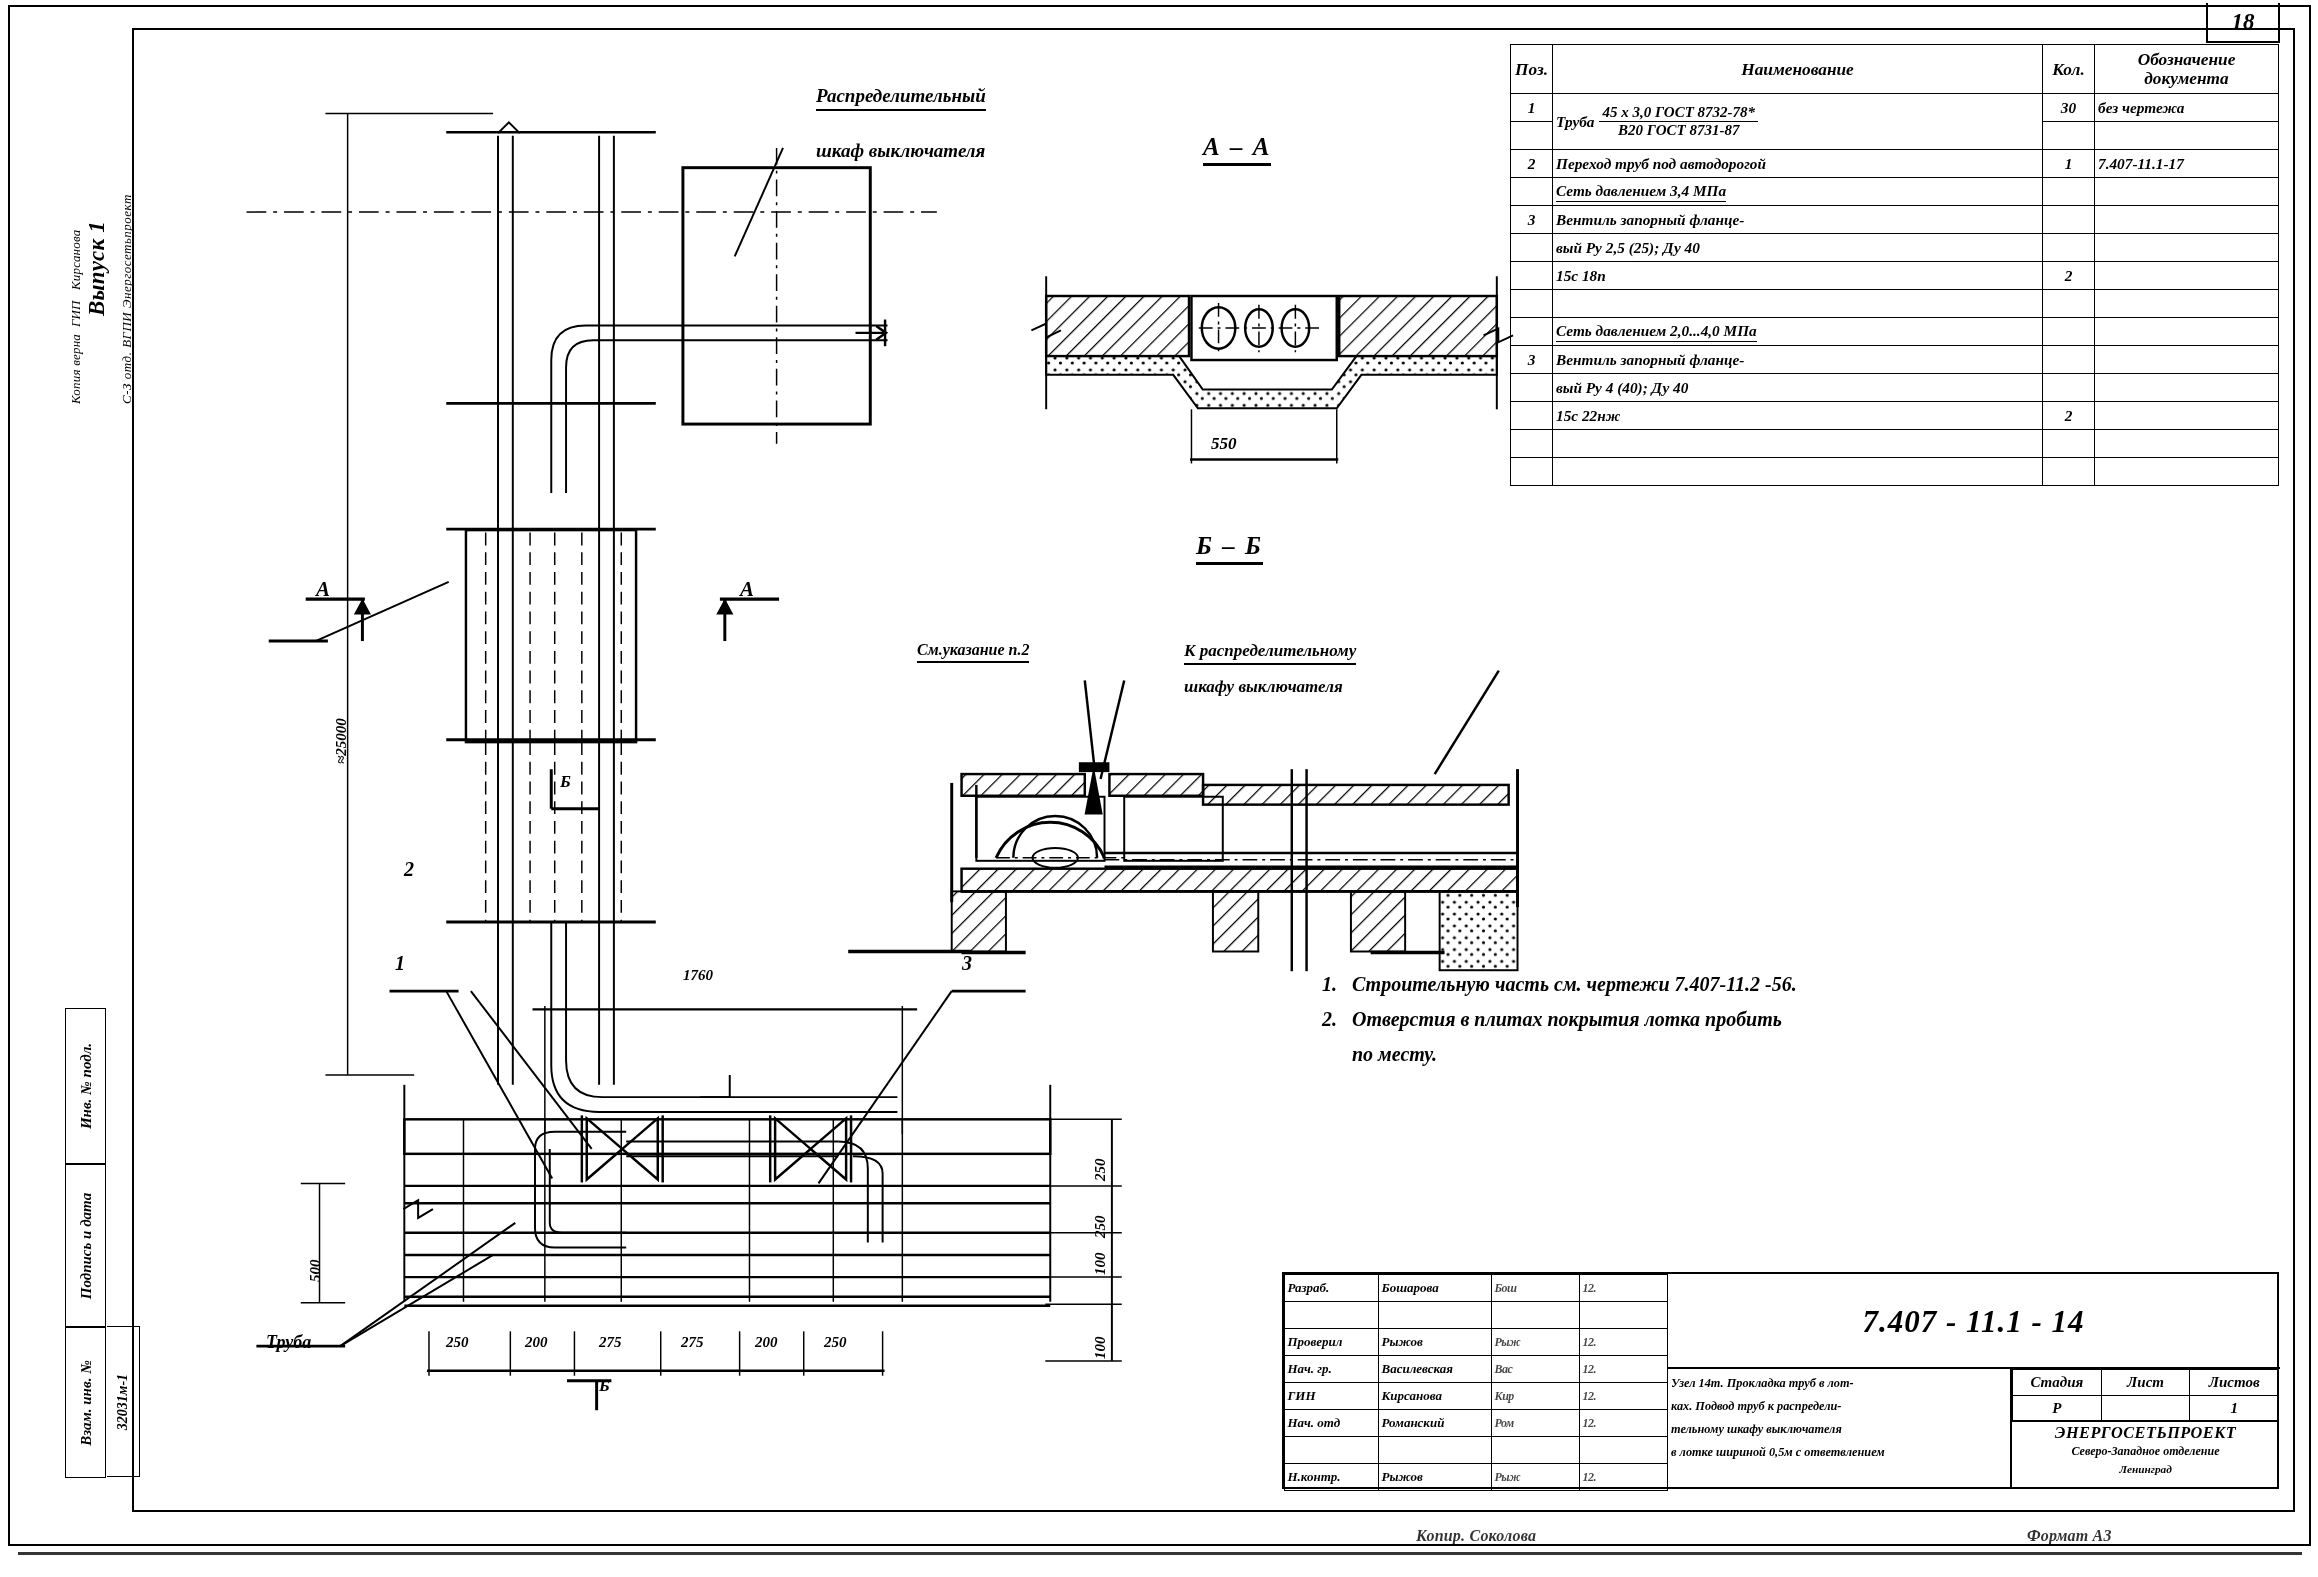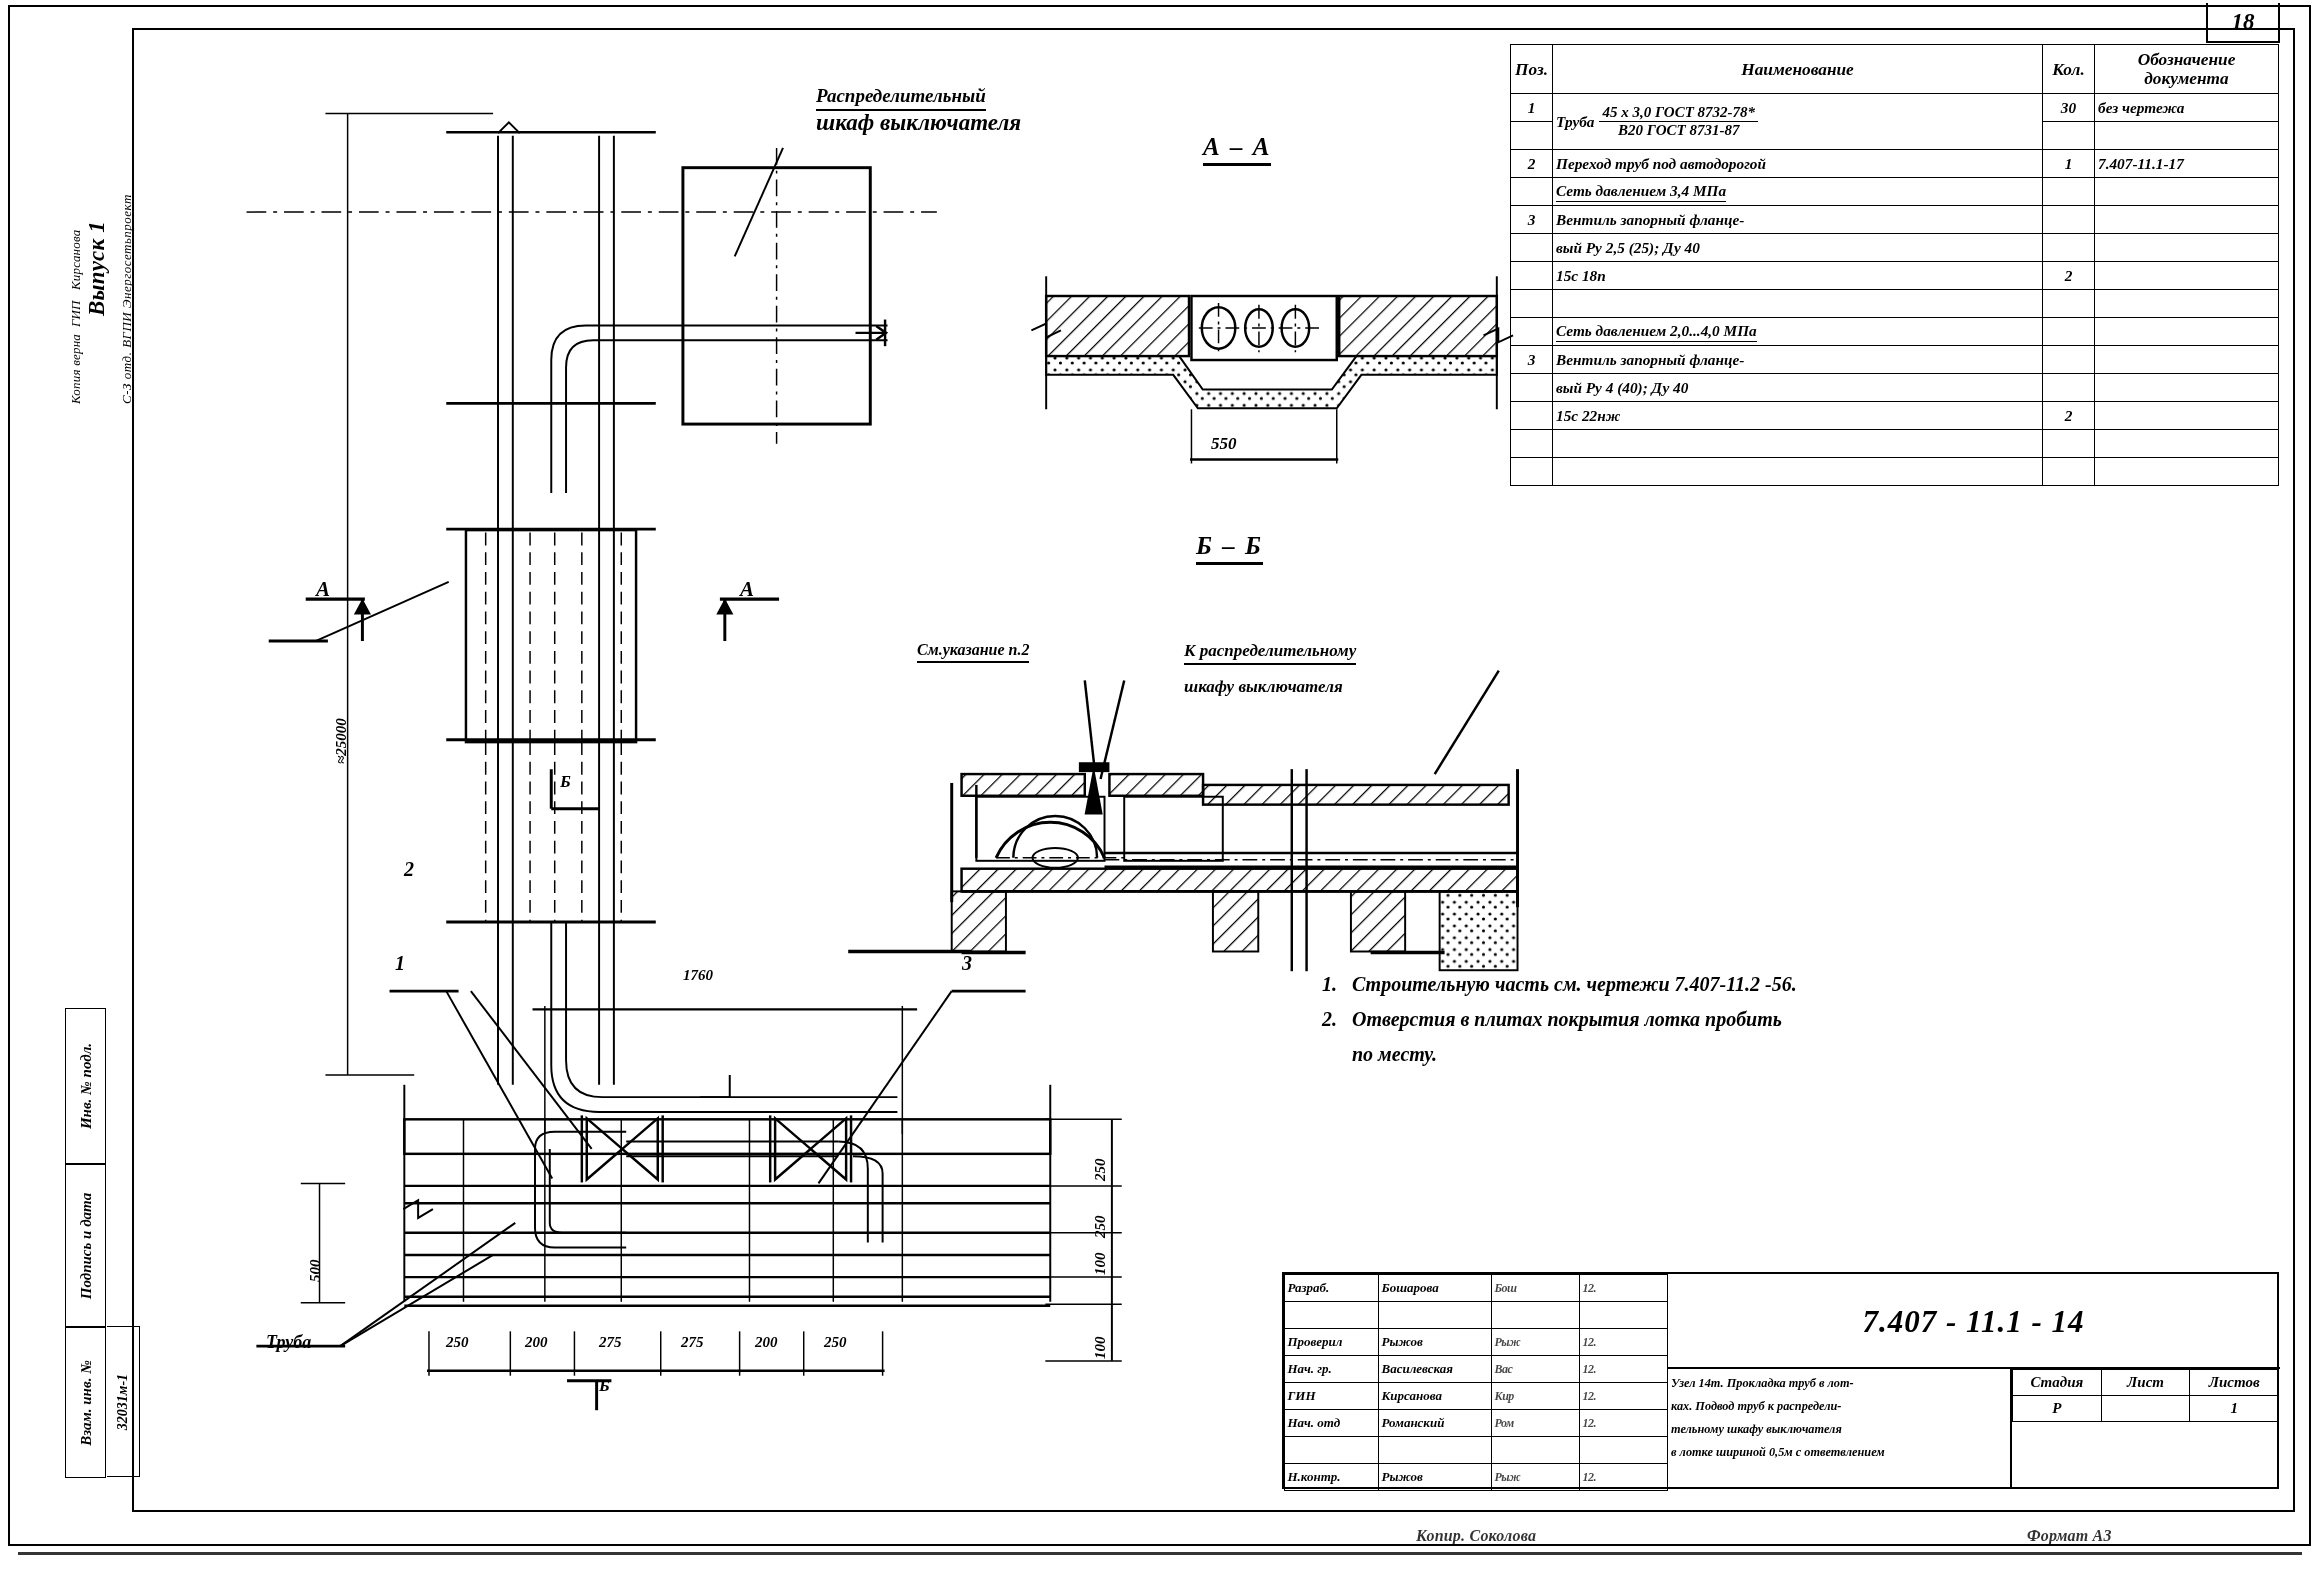--- a/index.html
+++ b/index.html
@@ -309,21 +309,21 @@
       <line x1="2120" y1="2405" x2="2275" y2="2405" stroke-width="3"></line>
       <line x1="2120" y1="2500" x2="2275" y2="2500" stroke-width="3"></line>
       <line x1="2120" y1="2590" x2="2275" y2="2590" stroke-width="3"></line>
       <line x1="2120" y1="2645" x2="2275" y2="2645" stroke-width="3"></line>
       <line x1="2255" y1="2270" x2="2255" y2="2760" stroke-width="4"></line>
       <line x1="2120" y1="2760" x2="2275" y2="2760" stroke-width="3"></line>
     </g>
   </svg>
 
   <div class="dl u" style="left:816px; top:85px; font-size:19px;">Распределительный</div>
-  <div class="dl" style="left:816px; top:110px; font-size:23px;">шкаф выключателя</div>
+  <div class="dl" style="left:816px; top:140px; font-size:19px;">шкаф выключателя</div>
 
   <div class="callout" style="left:395px; top:952px;">1</div>
   <div class="callout" style="left:404px; top:858px;">2</div>
   <div class="callout" style="left:962px; top:952px;">3</div>
 
   <div class="dl" style="left:266px; top:1332px; font-size:18px;">Труба</div>
 
   <div class="dimv" style="left:333px; top:764px;">≈25000</div>
   <div class="dimv" style="left:307px; top:1282px;">500</div>
   <div class="dim" style="left:683px; top:967px;">1760</div>
@@ -642,20 +642,25 @@
           <td>Листов</td>
         </tr>
         <tr>
           <td>Р</td>
           <td></td>
           <td>1</td>
         </tr>
       </tbody>
         </table>
     </div>
+    <div id="tb-org">
+      <div class="o1">ЭНЕРГОСЕТЬПРОЕКТ</div>
+      <div class="o2">Северо-Западное отделение</div>
+      <div class="o3">Ленинград</div>
+    </div>
   </div>
 
   <div class="txt" id="footer-copy">Копир. Соколова</div>
   <div class="txt" id="footer-format">Формат А3</div>
   <div class="ln" id="footer-rule"></div>
 
 </div>
 
 
 </body></html>

